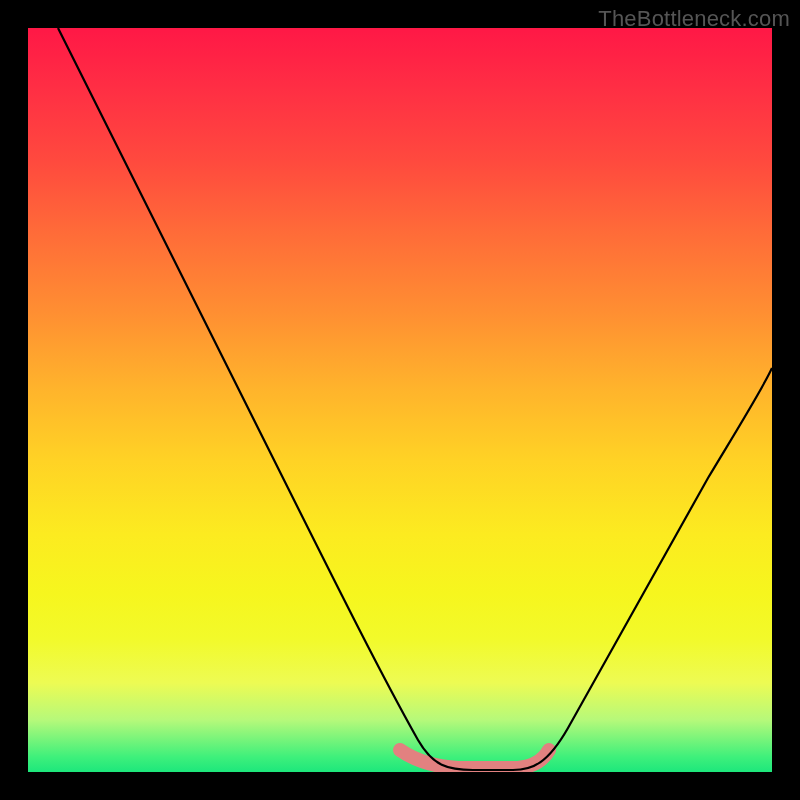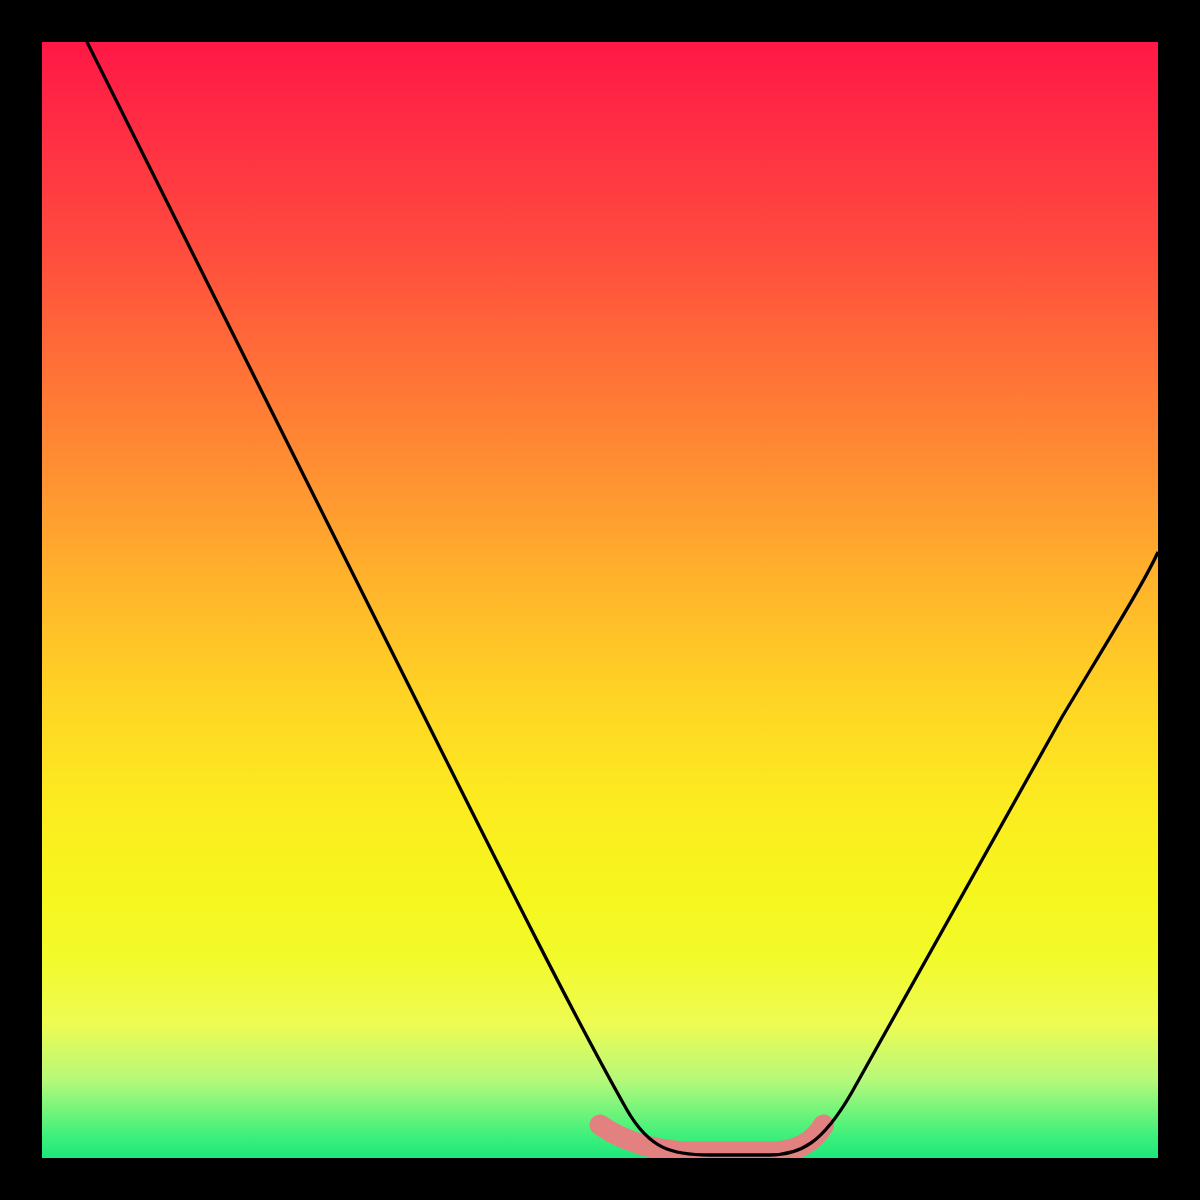--- a/index.html
+++ b/index.html
@@ -71,20 +71,21 @@
     fill: none;
     stroke: #e28180;
     stroke-width: 14;
     stroke-linecap: round;
   }
 </style>
 </head>
 <body>
 
 <div class="frame">
+  <div class="watermark">TheBottleneck.com</div>
 
   <div class="plot">
     <div class="gradient"></div>
 
     <svg class="curves" viewBox="0 0 744 744" preserveAspectRatio="none">
 
       <path class="pink-band" d="M 372 722
                Q 395 738 430 740
                L 490 740
                Q 512 738 521 722"></path>

